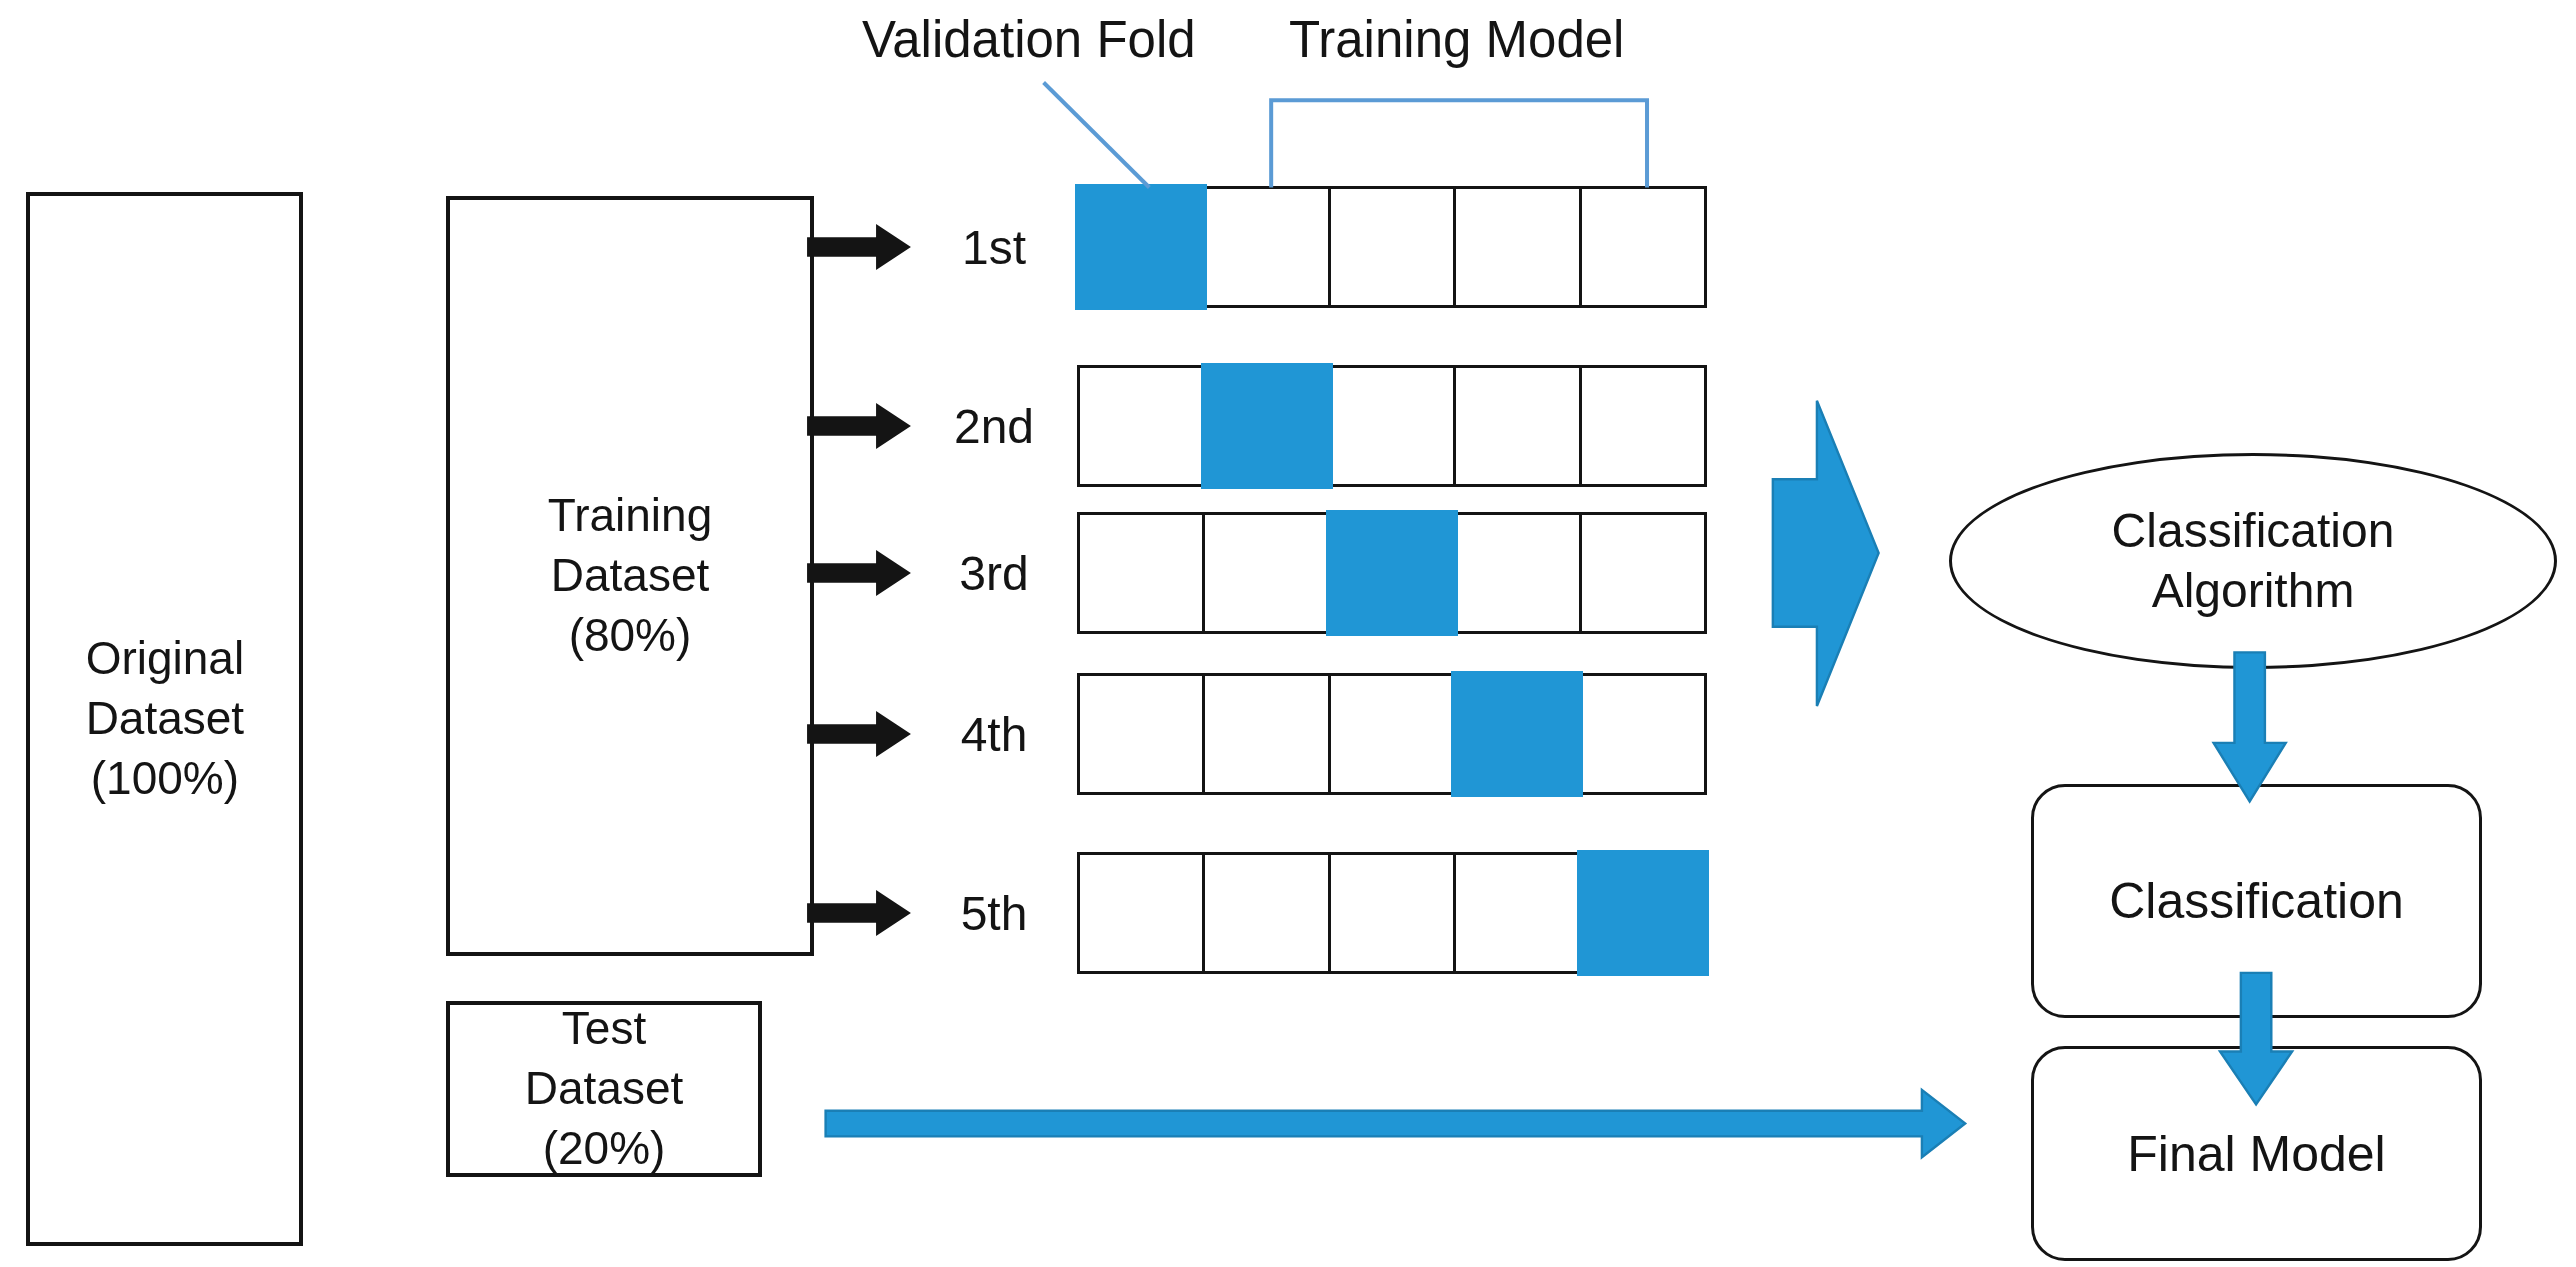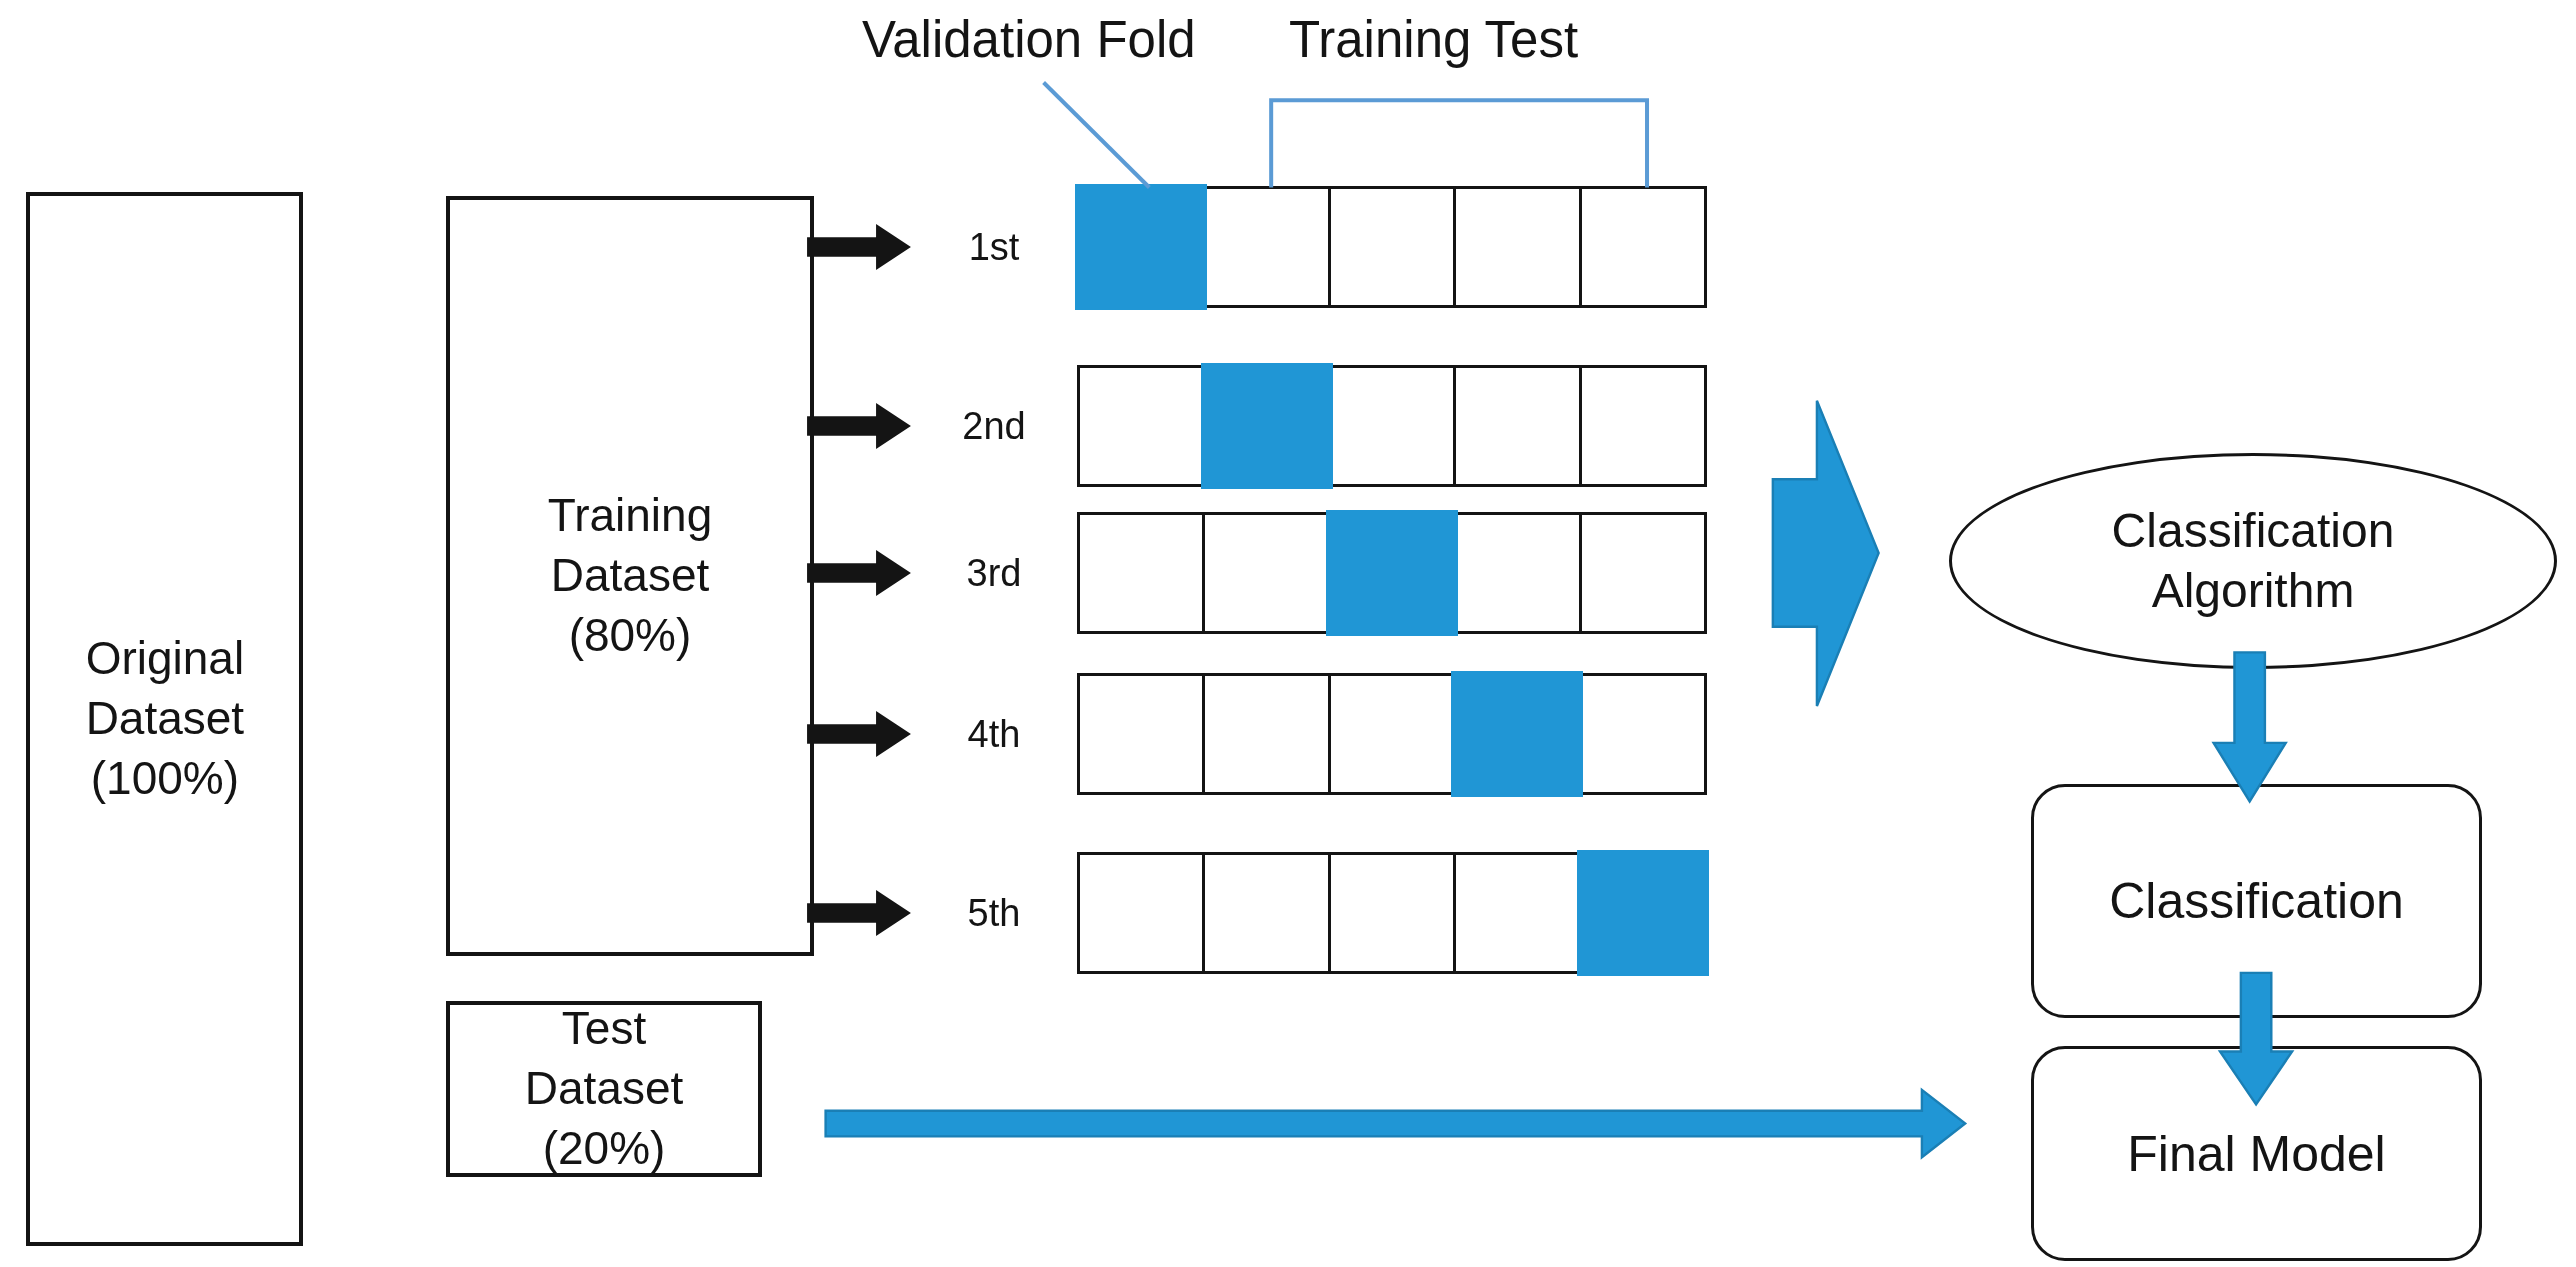--- a/index.html
+++ b/index.html
@@ -51,21 +51,21 @@
   .ink-fill { fill: var(--ink, #111); }
   .fold-label {
     position: absolute;
     left: 930px;
     width: 128px;
     top: 0;
     height: 122px;
     display: flex;
     align-items: center;
     justify-content: center;
-    font-size: 38px;
+    font-size: 48px;
   }
   .fold-grid {
     position: absolute;
     left: 1077px;
     top: 0;
     width: 630px;
     height: 122px;
     box-sizing: border-box;
     border: 3.2px solid var(--ink, #111);
     display: flex;
@@ -137,21 +137,21 @@
     stroke: var(--accent-blue-border, #1A7FB5);
     stroke-width: 3;
   }
 </style>
 </head>
 <body>
 
 <div id="canvas">
 
   <div class="fold-title" style="left:862px">Validation Fold</div>
-  <div class="fold-title" style="left:1289px">Training Test</div>
+  <div class="fold-title" style="left:1289px">Training Model</div>
 
   <div class="dataset-box" style="left:26.4px; top:192px; width:277px; height:1054px">
     <div class="box-label">Original
 Dataset
 (100%)</div>
   </div>
 
   <div class="dataset-box" style="left:446px; top:196px; width:368px; height:760px">
     <div class="box-label">Training
 Dataset

